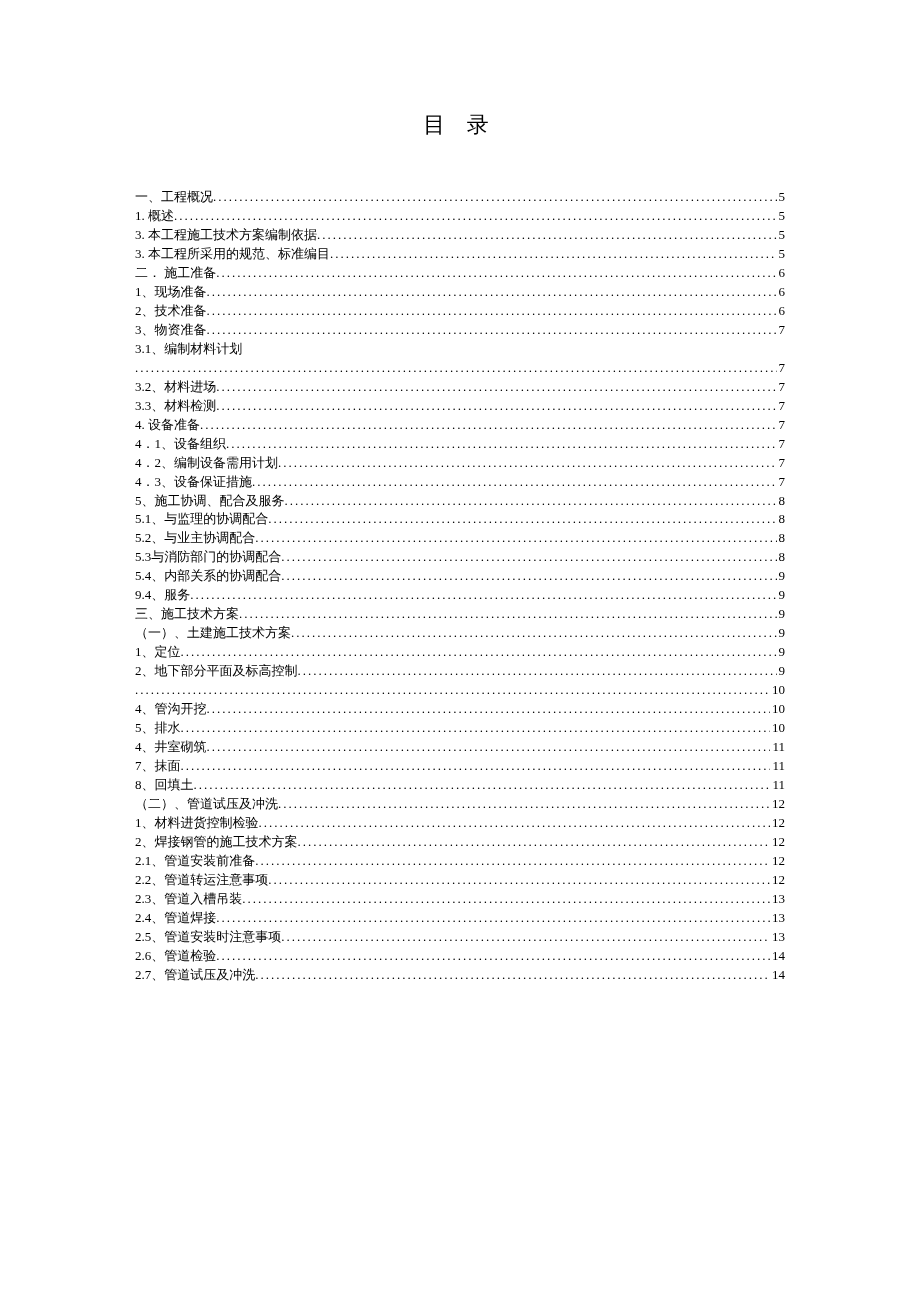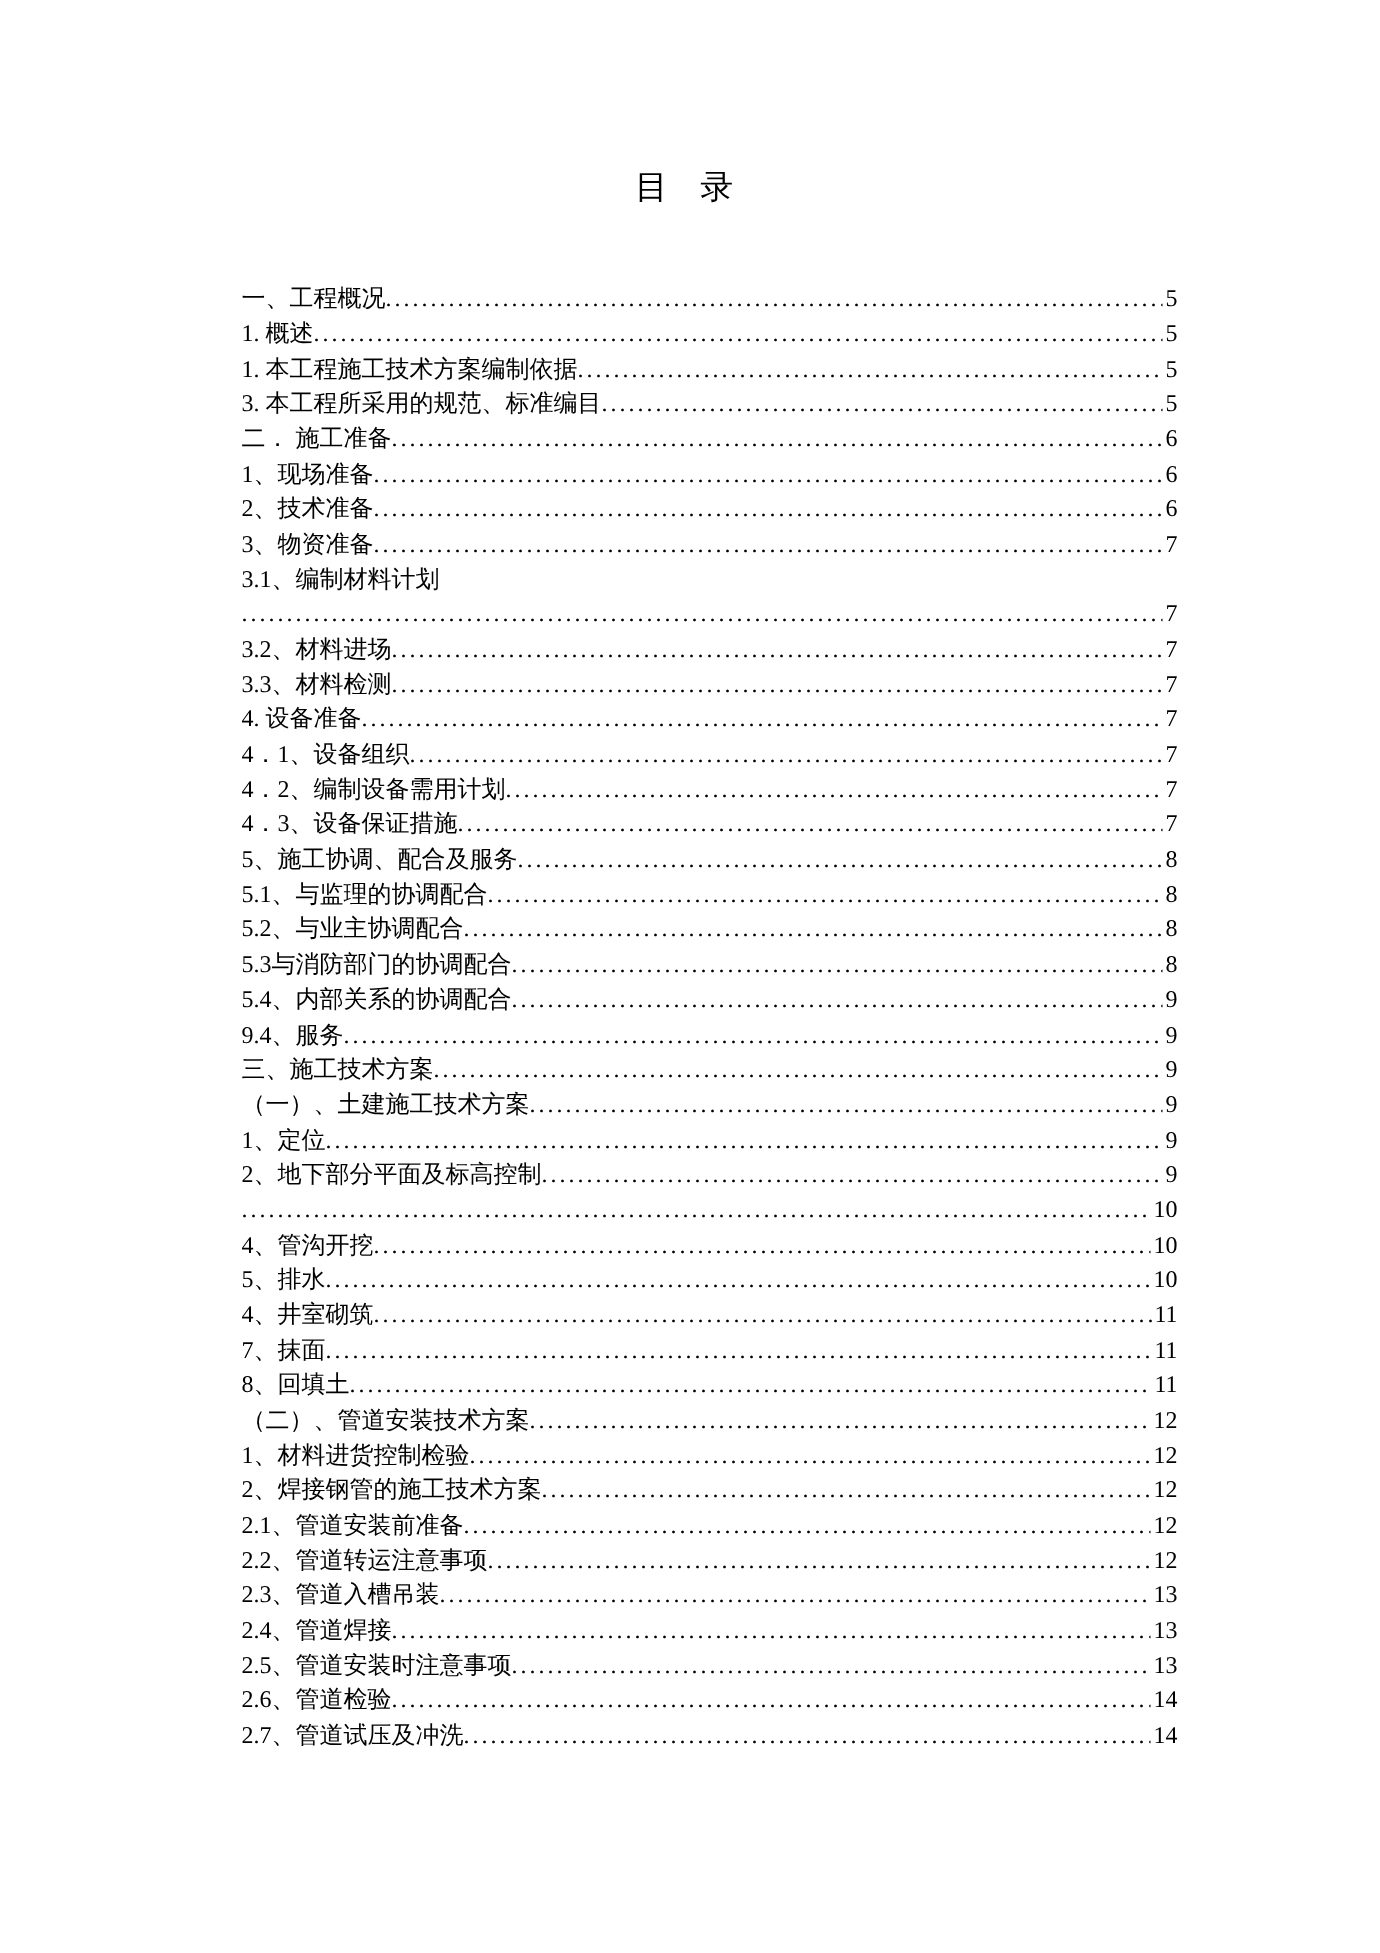--- a/index.html
+++ b/index.html
@@ -15,23 +15,22 @@
       padding: 110px 135px 60px 135px;
     }
     .title {
       text-align: center;
       font-size: 22px;
       font-weight: normal;
       letter-spacing: 8px;
       margin-bottom: 48px;
     }
     .toc {
-      font-size: 16px;
+      font-size: 13px;
       line-height: 1.46;
-      margin-left: 26px;
     }
     .toc-entry {
       display: flex;
       align-items: baseline;
       white-space: nowrap;
       overflow: hidden;
     }
     .toc-label {
       flex: 0 0 auto;
     }
@@ -59,21 +58,21 @@
       <span class="toc-label">一、工程概况</span>
       <span class="toc-dots"></span>
       <span class="toc-page">5</span>
     </div>
     <div class="toc-entry">
       <span class="toc-label">1. 概述</span>
       <span class="toc-dots"></span>
       <span class="toc-page">5</span>
     </div>
     <div class="toc-entry">
-      <span class="toc-label">1.  本工程施工技术方案编制依据</span>
+      <span class="toc-label">3.  本工程施工技术方案编制依据</span>
       <span class="toc-dots"></span>
       <span class="toc-page">5</span>
     </div>
     <div class="toc-entry">
       <span class="toc-label">3. 本工程所采用的规范、标准编目</span>
       <span class="toc-dots"></span>
       <span class="toc-page">5</span>
     </div>
     <div class="toc-entry">
       <span class="toc-label">二． 施工准备</span>
@@ -206,21 +205,21 @@
       <span class="toc-label">7、抹面</span>
       <span class="toc-dots"></span>
       <span class="toc-page">11</span>
     </div>
     <div class="toc-entry">
       <span class="toc-label">8、回填土</span>
       <span class="toc-dots"></span>
       <span class="toc-page">11</span>
     </div>
     <div class="toc-entry">
-      <span class="toc-label">（二）、管道安装技术方案</span>
+      <span class="toc-label">（二）、管道试压及冲洗</span>
       <span class="toc-dots"></span>
       <span class="toc-page">12</span>
     </div>
     <div class="toc-entry">
       <span class="toc-label">1、材料进货控制检验</span>
       <span class="toc-dots"></span>
       <span class="toc-page">12</span>
     </div>
     <div class="toc-entry">
       <span class="toc-label">2、焊接钢管的施工技术方案</span>

